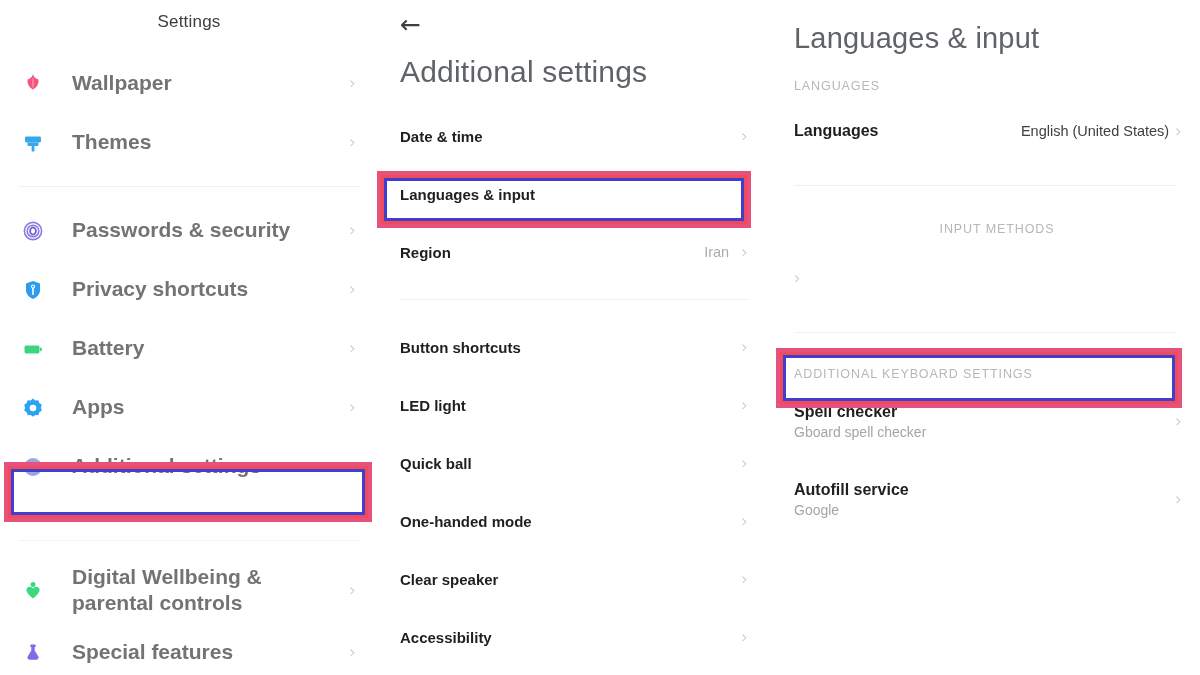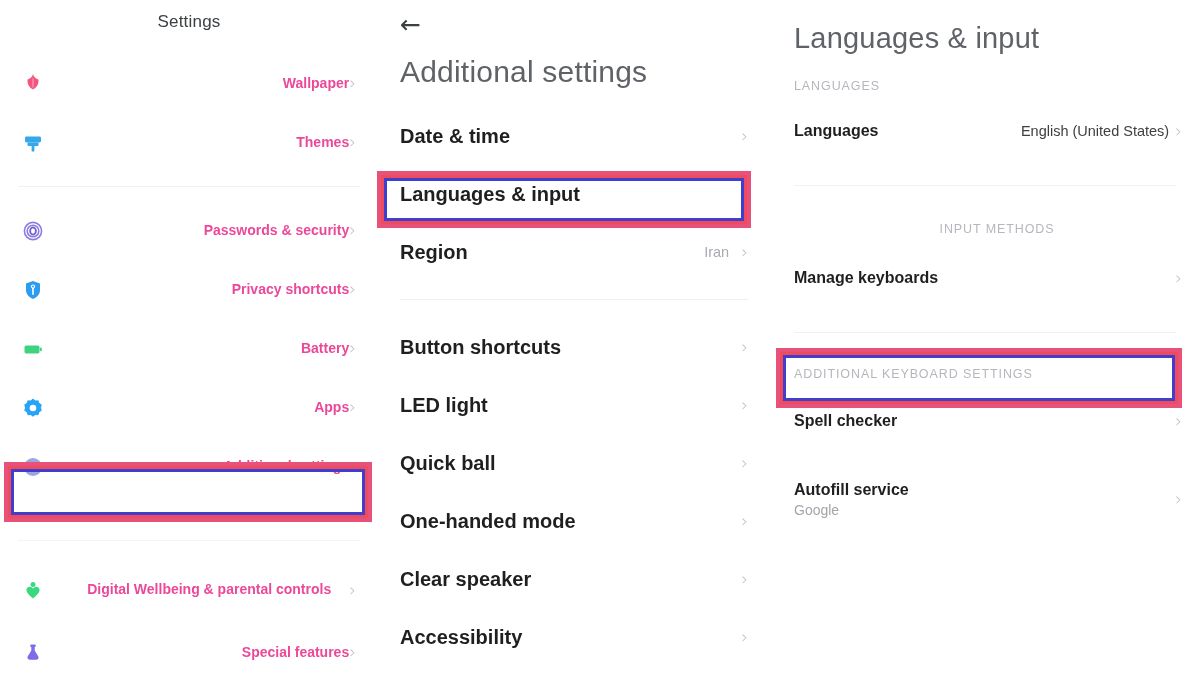--- a/index.html
+++ b/index.html
@@ -27,21 +27,21 @@
   .left-list{margin-top:22px;}
   .lrow{
     position:relative;display:flex;align-items:center;
     height:59px;padding:0 22px 0 18px;box-sizing:border-box;
   }
   .lrow .ico{
     width:30px;height:30px;flex:0 0 30px;margin-right:24px;
     display:flex;align-items:center;justify-content:center;
   }
   .lrow .lbl{
-    flex:1;font-size:14px;font-weight:bold;color:#ec4899;line-height:1.25;text-align:right;
+    flex:1;font-size:21px;font-weight:bold;color:#737373;line-height:1.25;
   }
   .chev{
     color:#b9bcc0;font-size:17px;font-weight:300;line-height:1;
     font-family:"DejaVu Sans",sans-serif;
   }
   .sep{height:1px;background:#f1f1f3;margin:14px 18px 14px 18px;}
   .sep-wide{height:1px;background:#f4f4f6;margin:16px 18px;}
 
   
   .back-arrow{
@@ -49,21 +49,21 @@
     font-family:"DejaVu Sans",sans-serif;
   }
   .mid-title{
     font-size:30px;color:#5f6368;font-weight:400;
     padding:18px 0 0 22px;letter-spacing:.2px;
   }
   .mrow{
     position:relative;display:flex;align-items:center;
     height:58px;padding:0 22px;box-sizing:border-box;
   }
-  .mrow .lbl{flex:1;font-size:20px;font-weight:bold;color:#1f1f1f;}
+  .mrow .lbl{flex:1;font-size:15px;font-weight:bold;color:#1f1f1f;}
   .mrow .val{font-size:14.5px;color:#a8abb0;margin-right:12px;}
   .mid-list-top{margin-top:18px;}
   .mid-sep{height:1px;background:#f1f1f3;margin:18px 22px;}
 
   
   .right-title{
     font-size:29px;color:#5f6368;font-weight:400;
     padding:22px 0 0 24px;letter-spacing:.2px;
   }
   .sec-head{
@@ -298,33 +298,31 @@
       <span class="val">English (United States)</span>
       <span class="chev">›</span>
     </div>
 
     <div class="right-sep" style="margin-top:26px;"></div>
 
     <div class="sec-head" style="padding-top:20px;text-align:center;">INPUT METHODS</div>
 
 
     <div class="rrow" id="row-manage-keyboards" style="margin-top:14px;">
-      <span class="txt">
-        <span class="lbl">Manage keyboards</span>
-      </span>
       <span class="chev">›</span>
     </div>
 
     <div class="right-sep" style="margin-top:26px;"></div>
 
     <div class="sec-head" style="padding-top:18px;">ADDITIONAL KEYBOARD SETTINGS</div>
 
     <div class="rrow" style="margin-top:12px;">
       <span class="txt">
         <span class="lbl">Spell checker</span>
+        <span class="sub" style="display:block;">Gboard spell checker</span>
       </span>
       <span class="chev">›</span>
     </div>
 
     <div class="rrow" style="margin-top:22px;">
       <span class="txt">
         <span class="lbl">Autofill service</span>
         <span class="sub" style="display:block;">Google</span>
       </span>
       <span class="chev">›</span>

